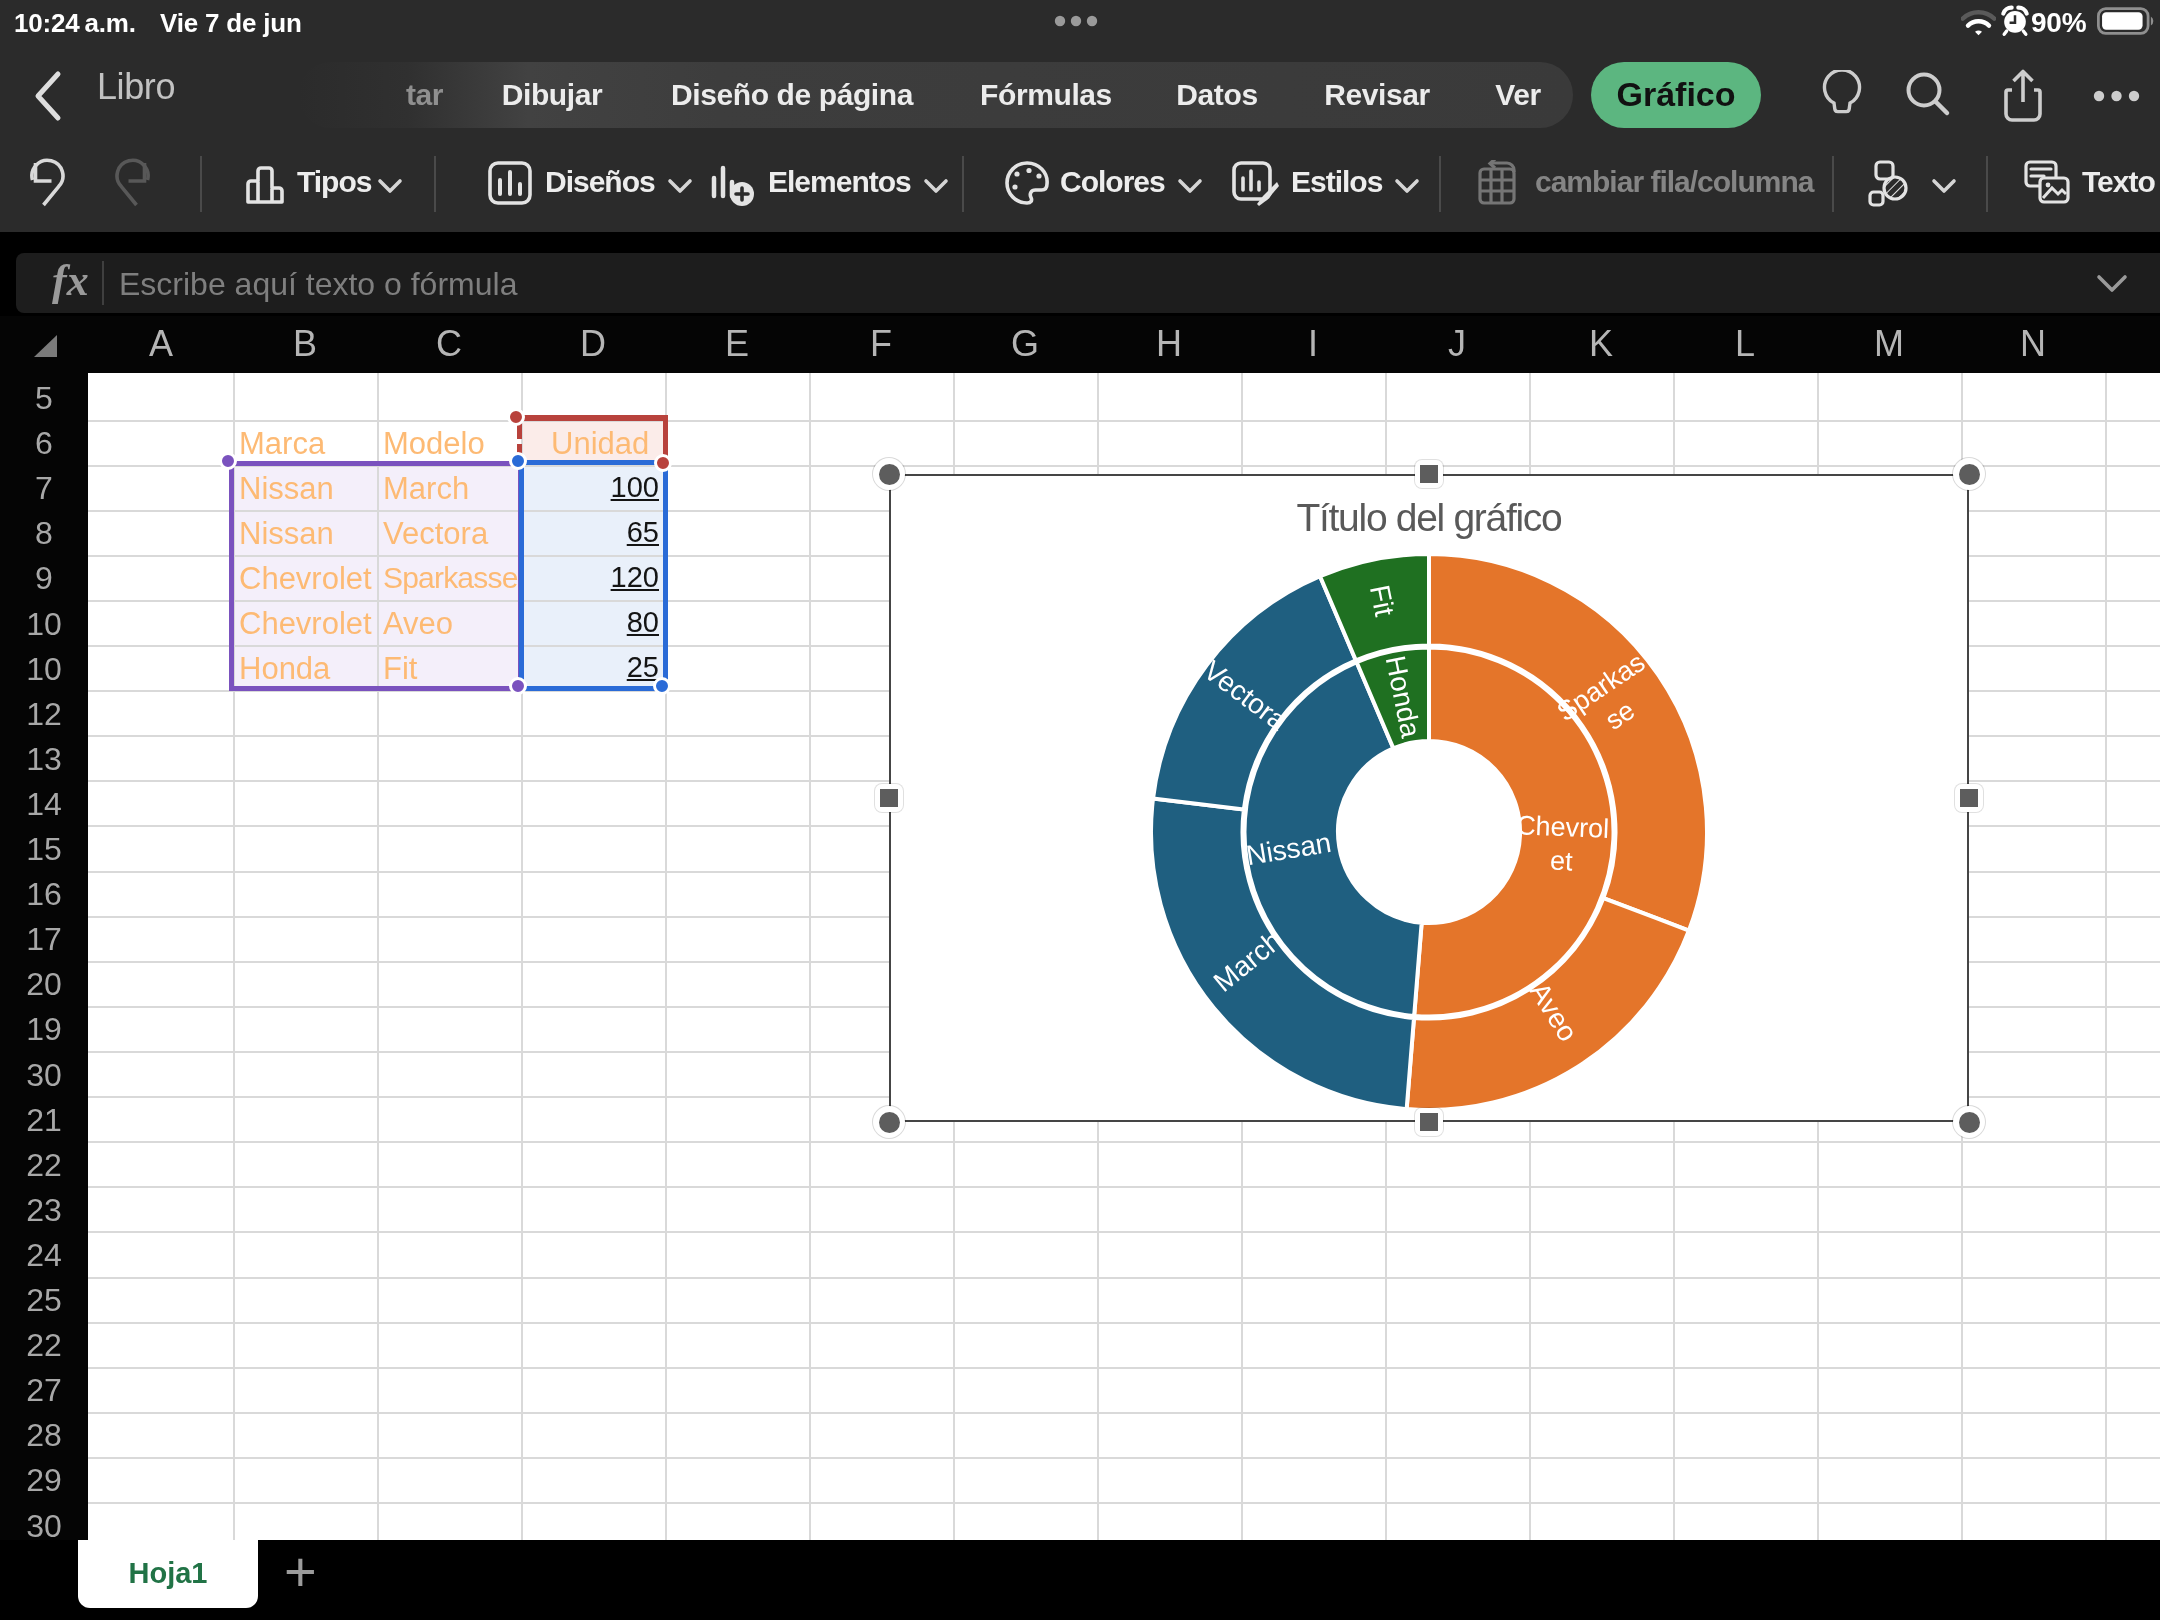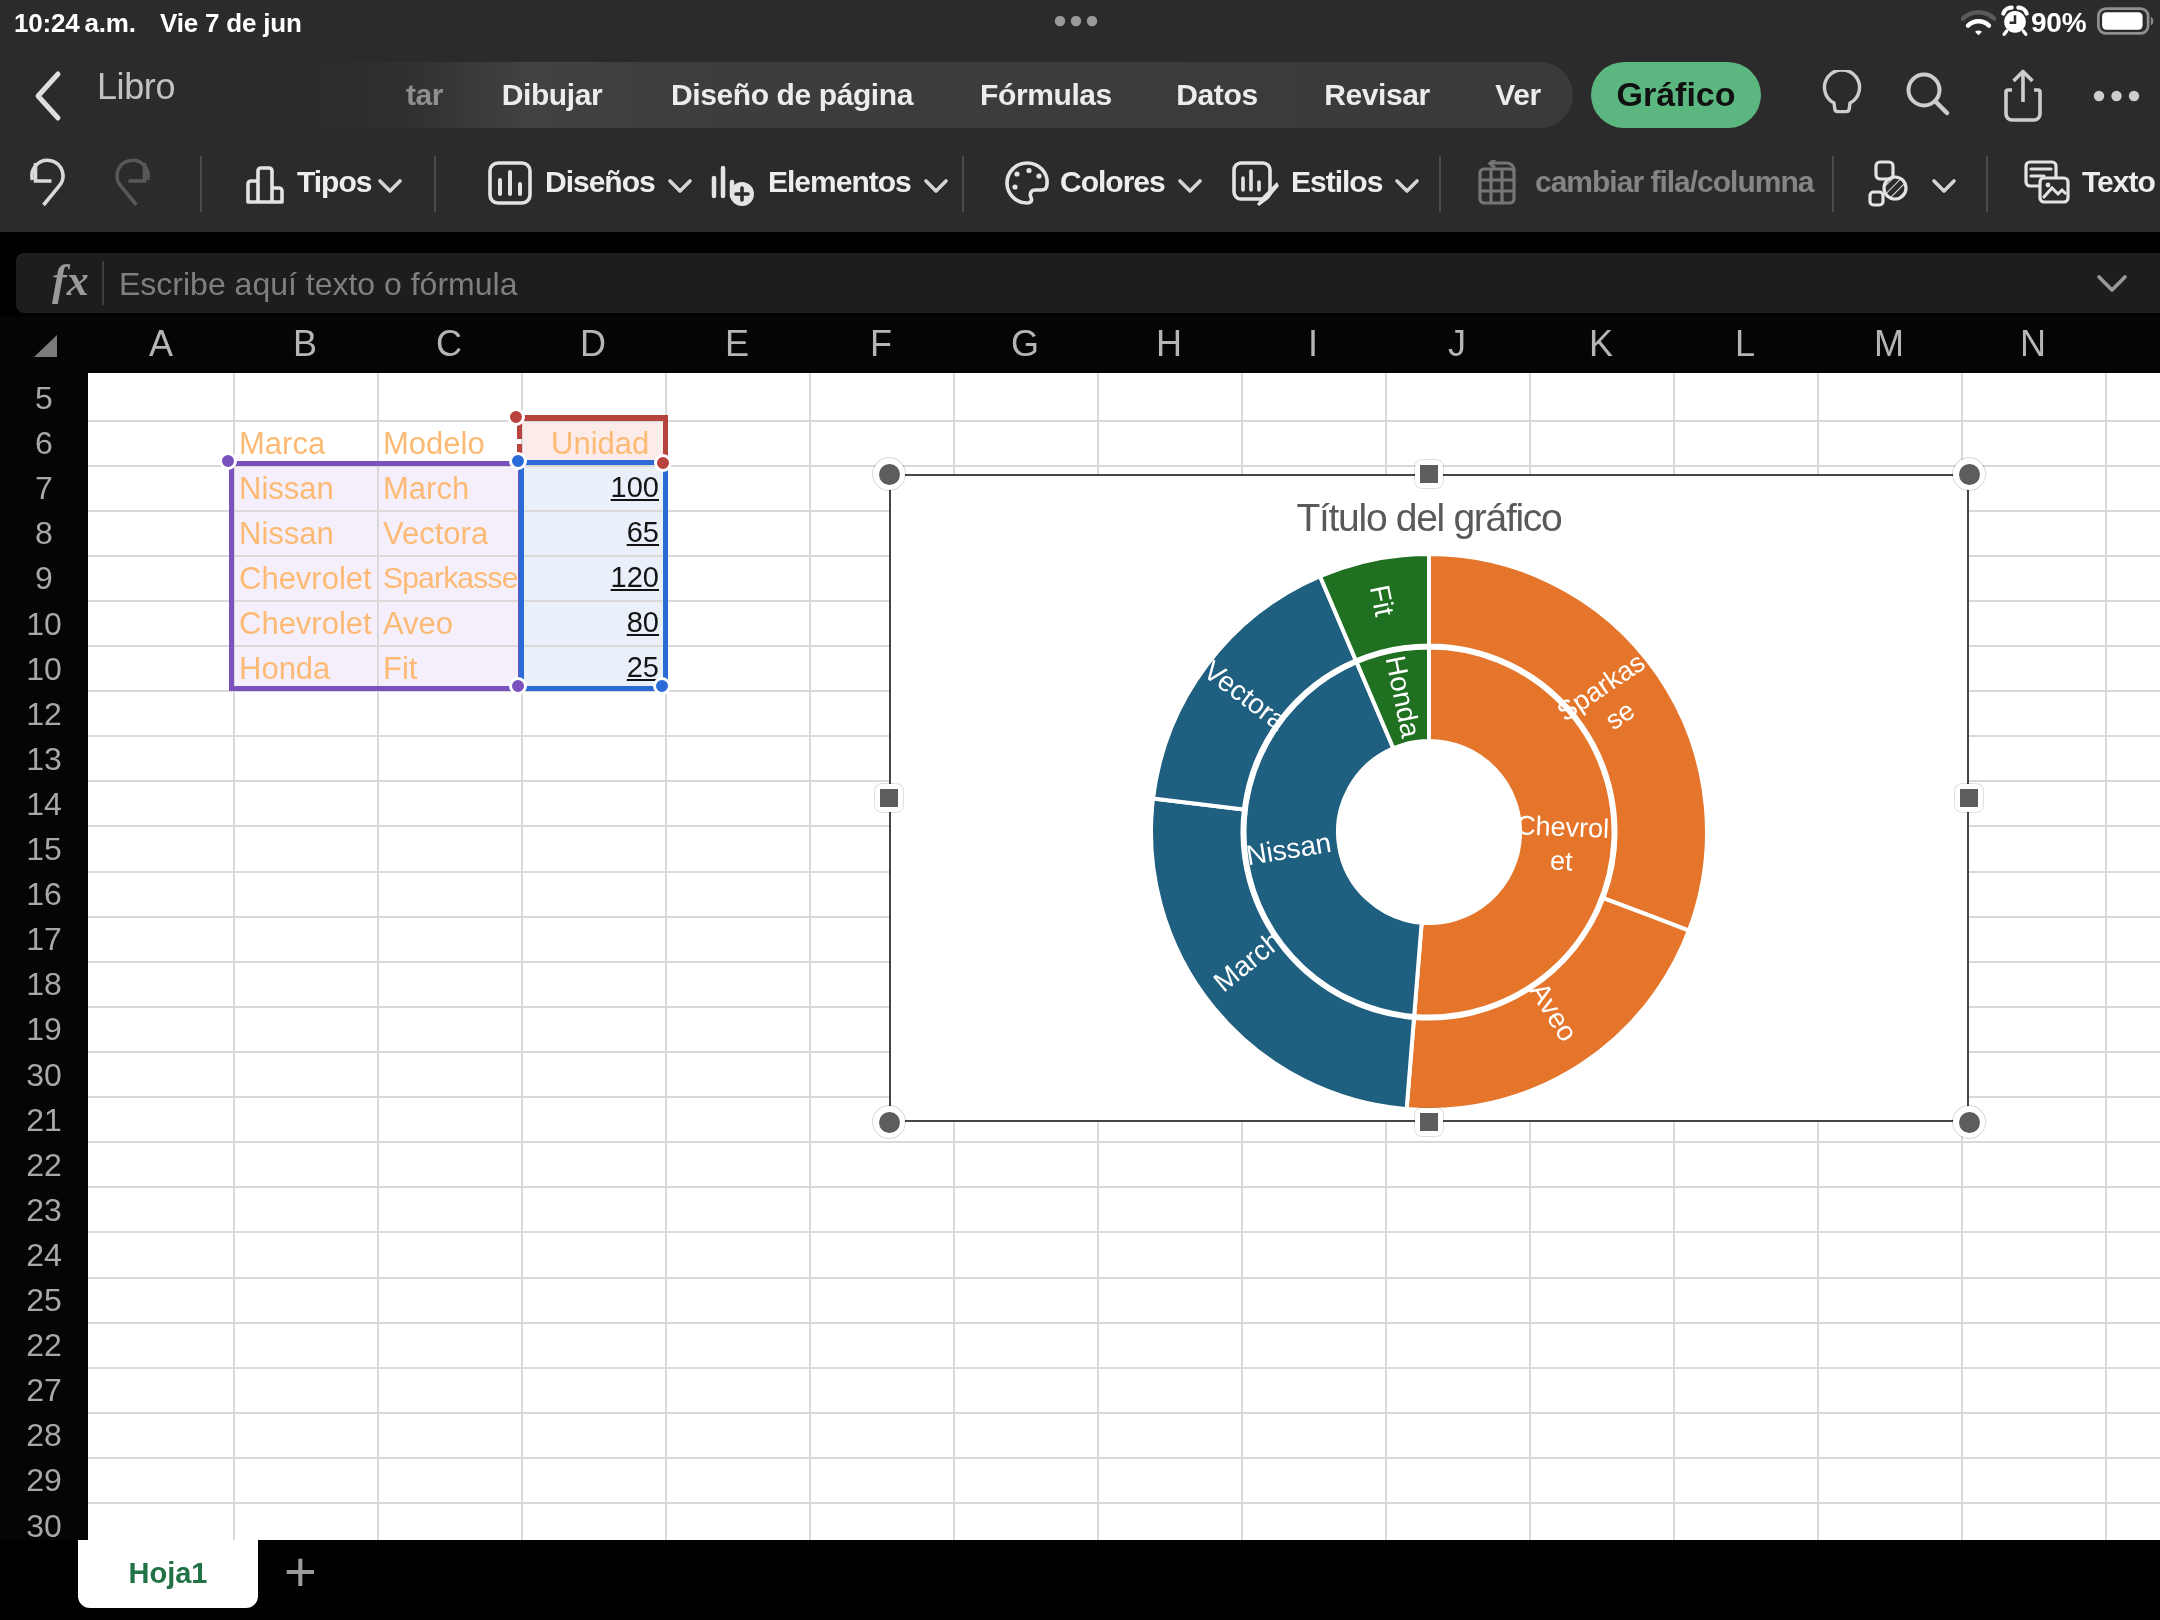--- a/index.html
+++ b/index.html
@@ -323,21 +323,21 @@
 <div class="rowh" style="top:142px">8</div>
 <div class="rowh" style="top:187px">9</div>
 <div class="rowh" style="top:233px">10</div>
 <div class="rowh" style="top:278px">10</div>
 <div class="rowh" style="top:323px">12</div>
 <div class="rowh" style="top:368px">13</div>
 <div class="rowh" style="top:413px">14</div>
 <div class="rowh" style="top:458px">15</div>
 <div class="rowh" style="top:503px">16</div>
 <div class="rowh" style="top:548px">17</div>
-<div class="rowh" style="top:593px">18</div>
+<div class="rowh" style="top:593px">20</div>
 <div class="rowh" style="top:638px">19</div>
 <div class="rowh" style="top:684px">30</div>
 <div class="rowh" style="top:729px">21</div>
 <div class="rowh" style="top:774px">22</div>
 <div class="rowh" style="top:819px">23</div>
 <div class="rowh" style="top:864px">24</div>
 <div class="rowh" style="top:909px">25</div>
 <div class="rowh" style="top:954px">22</div>
 <div class="rowh" style="top:999px">27</div>
 <div class="rowh" style="top:1044px">28</div>

